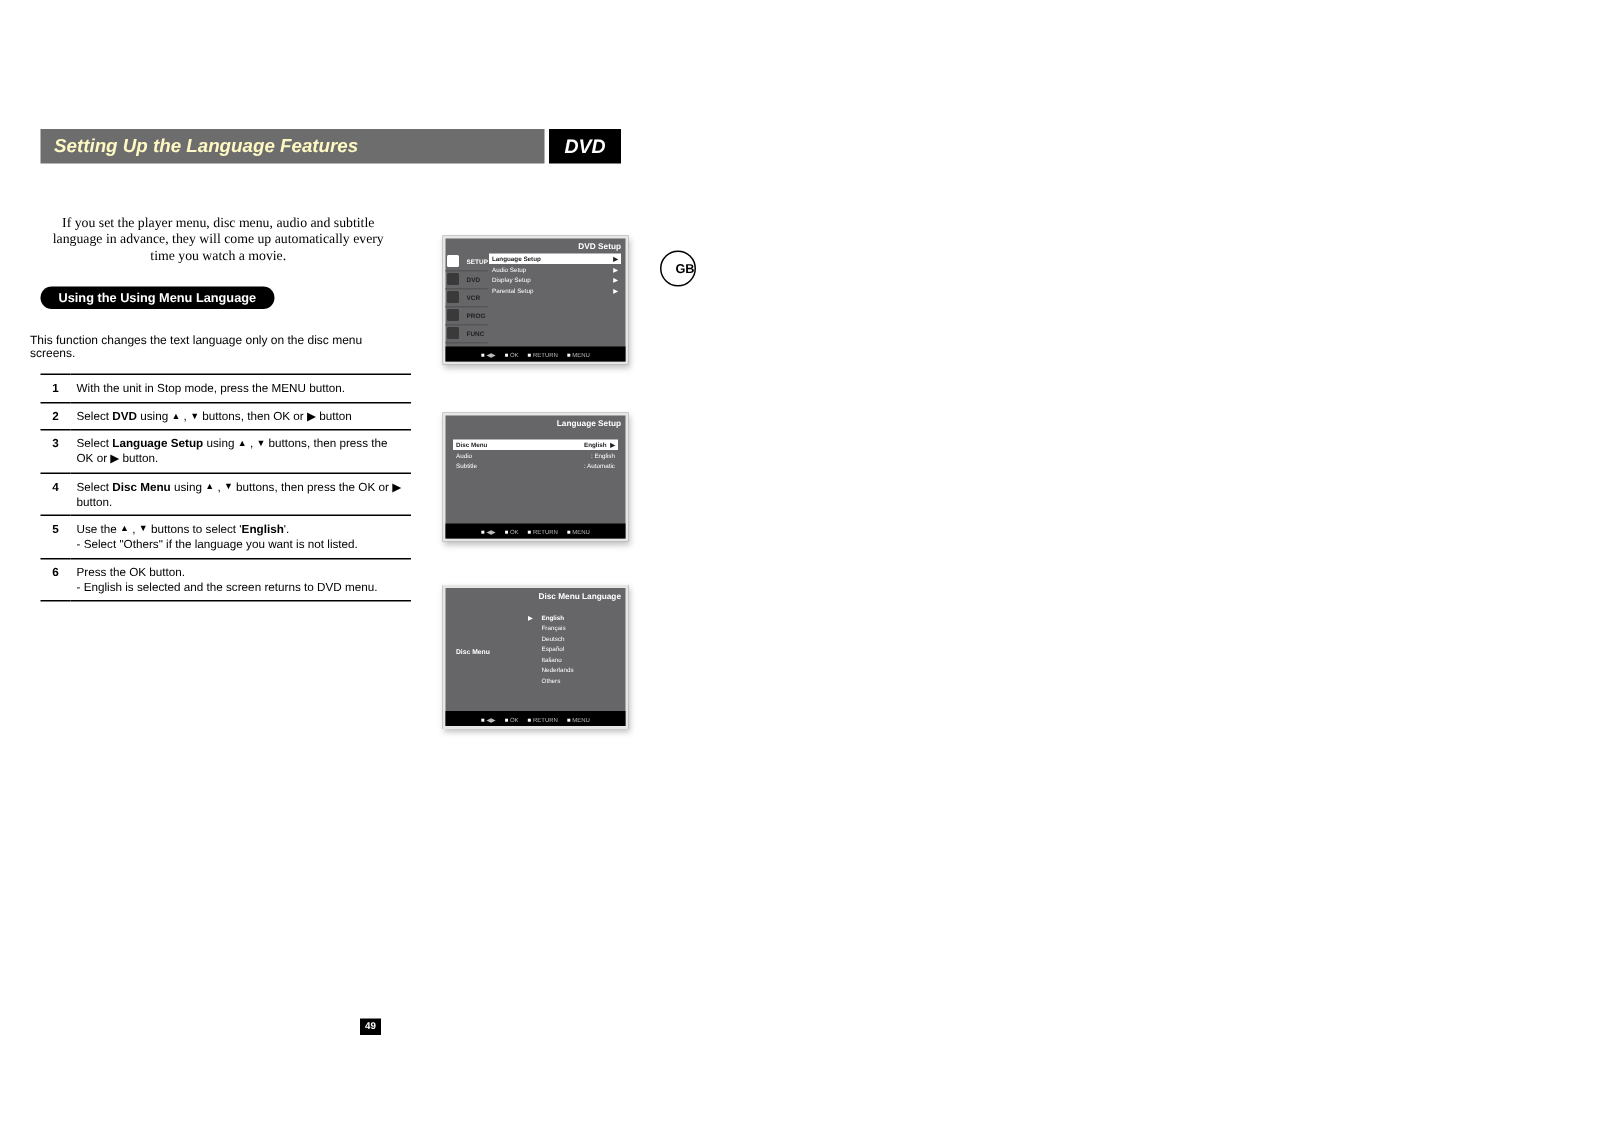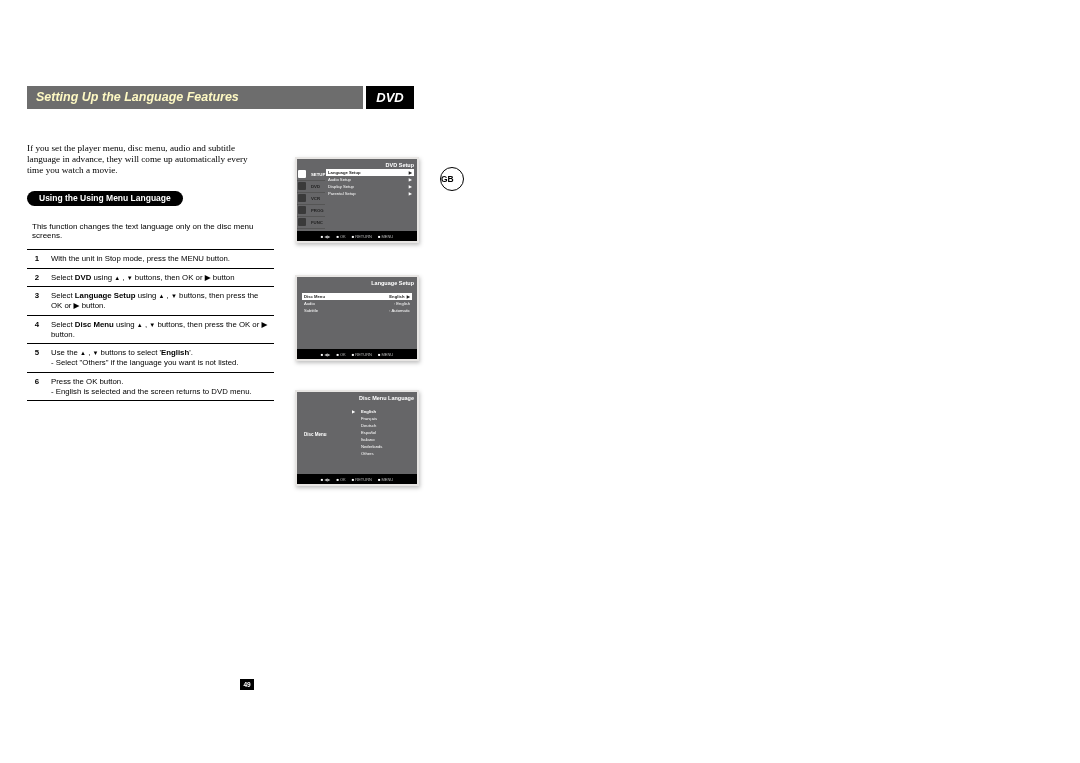--- a/index.html
+++ b/index.html
@@ -50,36 +50,37 @@
     width: 45px; height: 23px;
     background: #fff;
   }
   .intro-text {
     position: absolute;
     left: 27px; top: 143px;
     width: 237px;
     font-family: "Times New Roman", serif;
     font-size: 9.2px;
     line-height: 1.2;
+    text-align: center;
   }
   .subhead {
     position: absolute;
     left: 27px; top: 191px;
     height: 15px;
     padding: 0 12px;
     background: #000;
     color: #fff;
     font-weight: bold;
     font-size: 8.5px;
     line-height: 15px;
     border-radius: 8px;
   }
   .desc {
     position: absolute;
-    left: 32px; top: 222px;
+    left: 20px; top: 222px;
     width: 235px;
     font-size: 8px;
     line-height: 1.15;
   }
   .steps {
     position: absolute;
     left: 27px; top: 249px;
     width: 247px;
     border-collapse: collapse;
   }
@@ -179,21 +180,21 @@
   .osd3 .langs .row .chk { width:6px; }
 
   
   .gb {
     position:absolute;
     left: 440px; top: 167px;
     width: 22px; height: 22px;
     border: 1.5px solid #000;
     border-radius: 50%;
     font-size: 8.5px; font-weight: bold;
-    text-align:left; line-height:22px;
+    text-align:right; line-height:22px;
   }
 
   
   .pagenum {
     position:absolute;
     left: 240px; bottom: 73px;
     width: 14px; height: 11px;
     background:#000; color:#fff;
     font-size:6.5px; font-weight:bold;
     text-align:center; line-height:11px;

